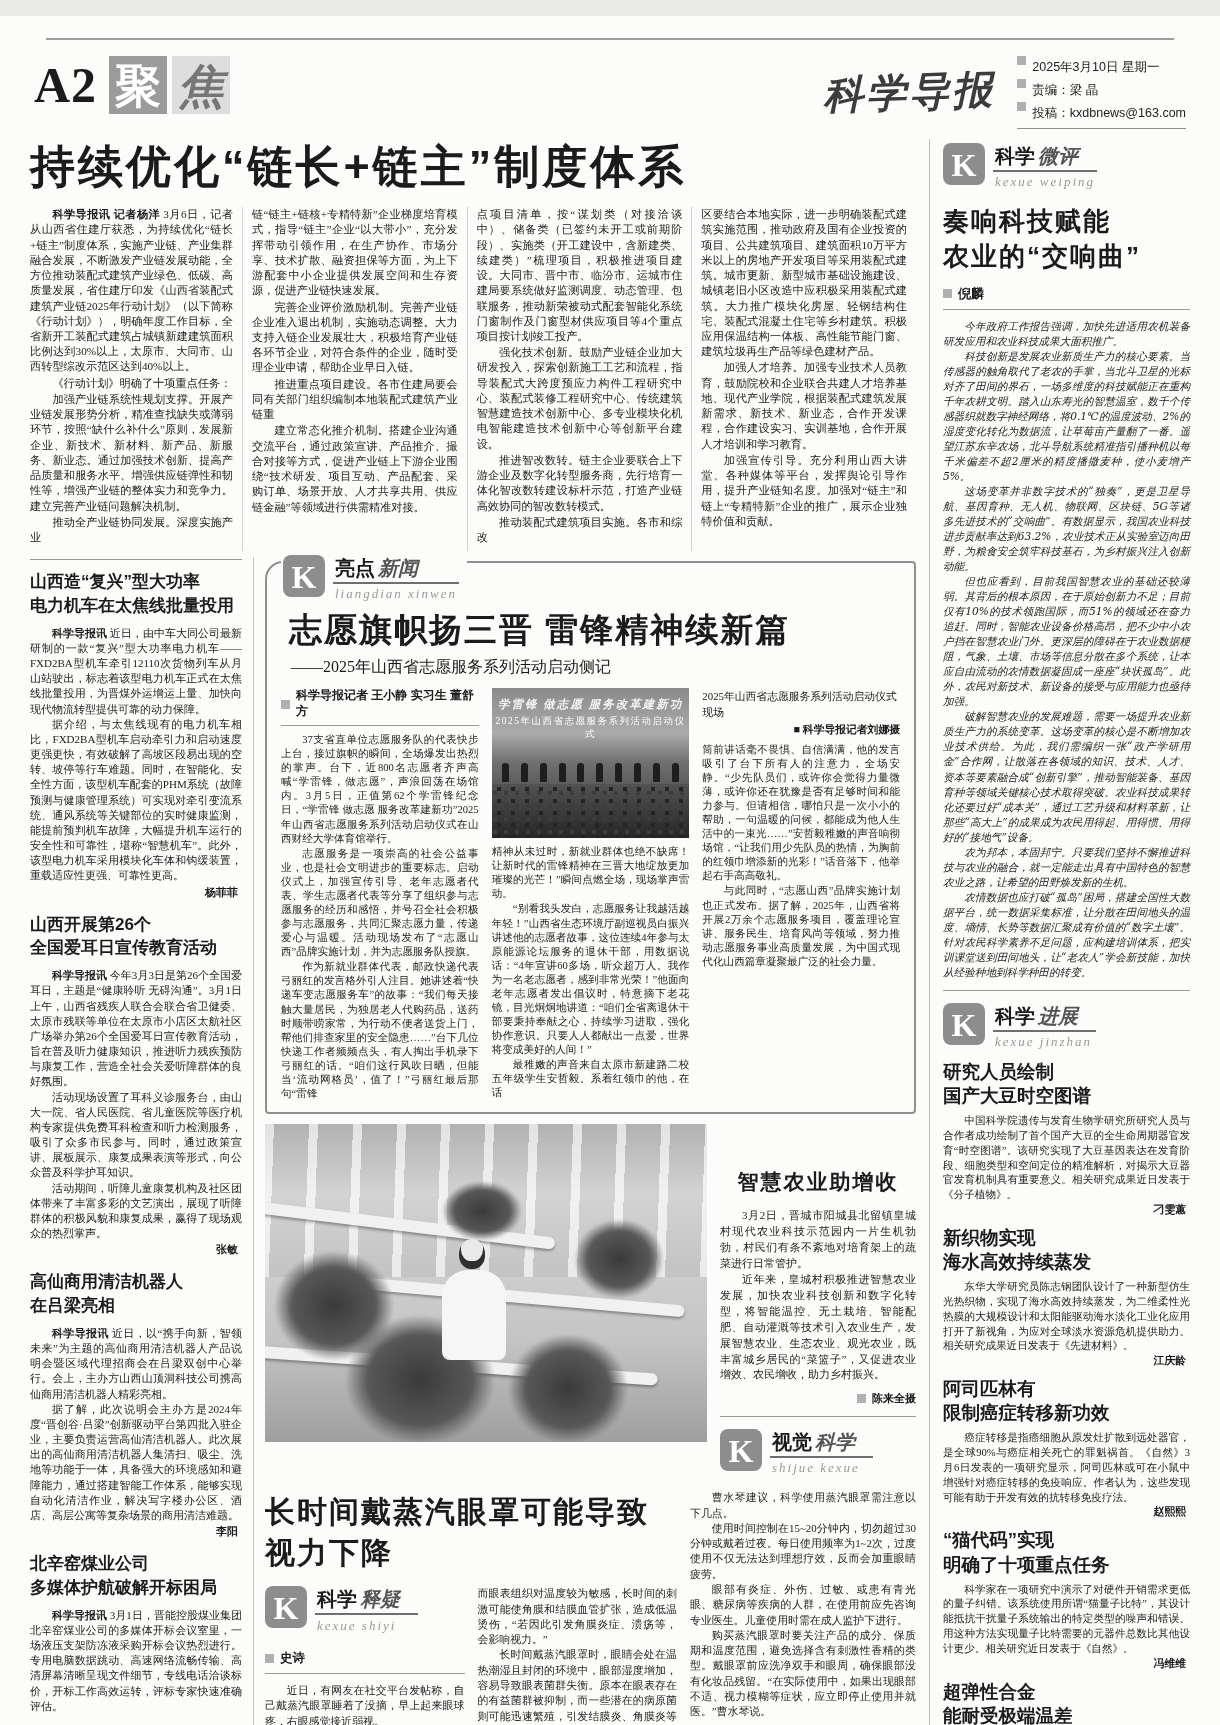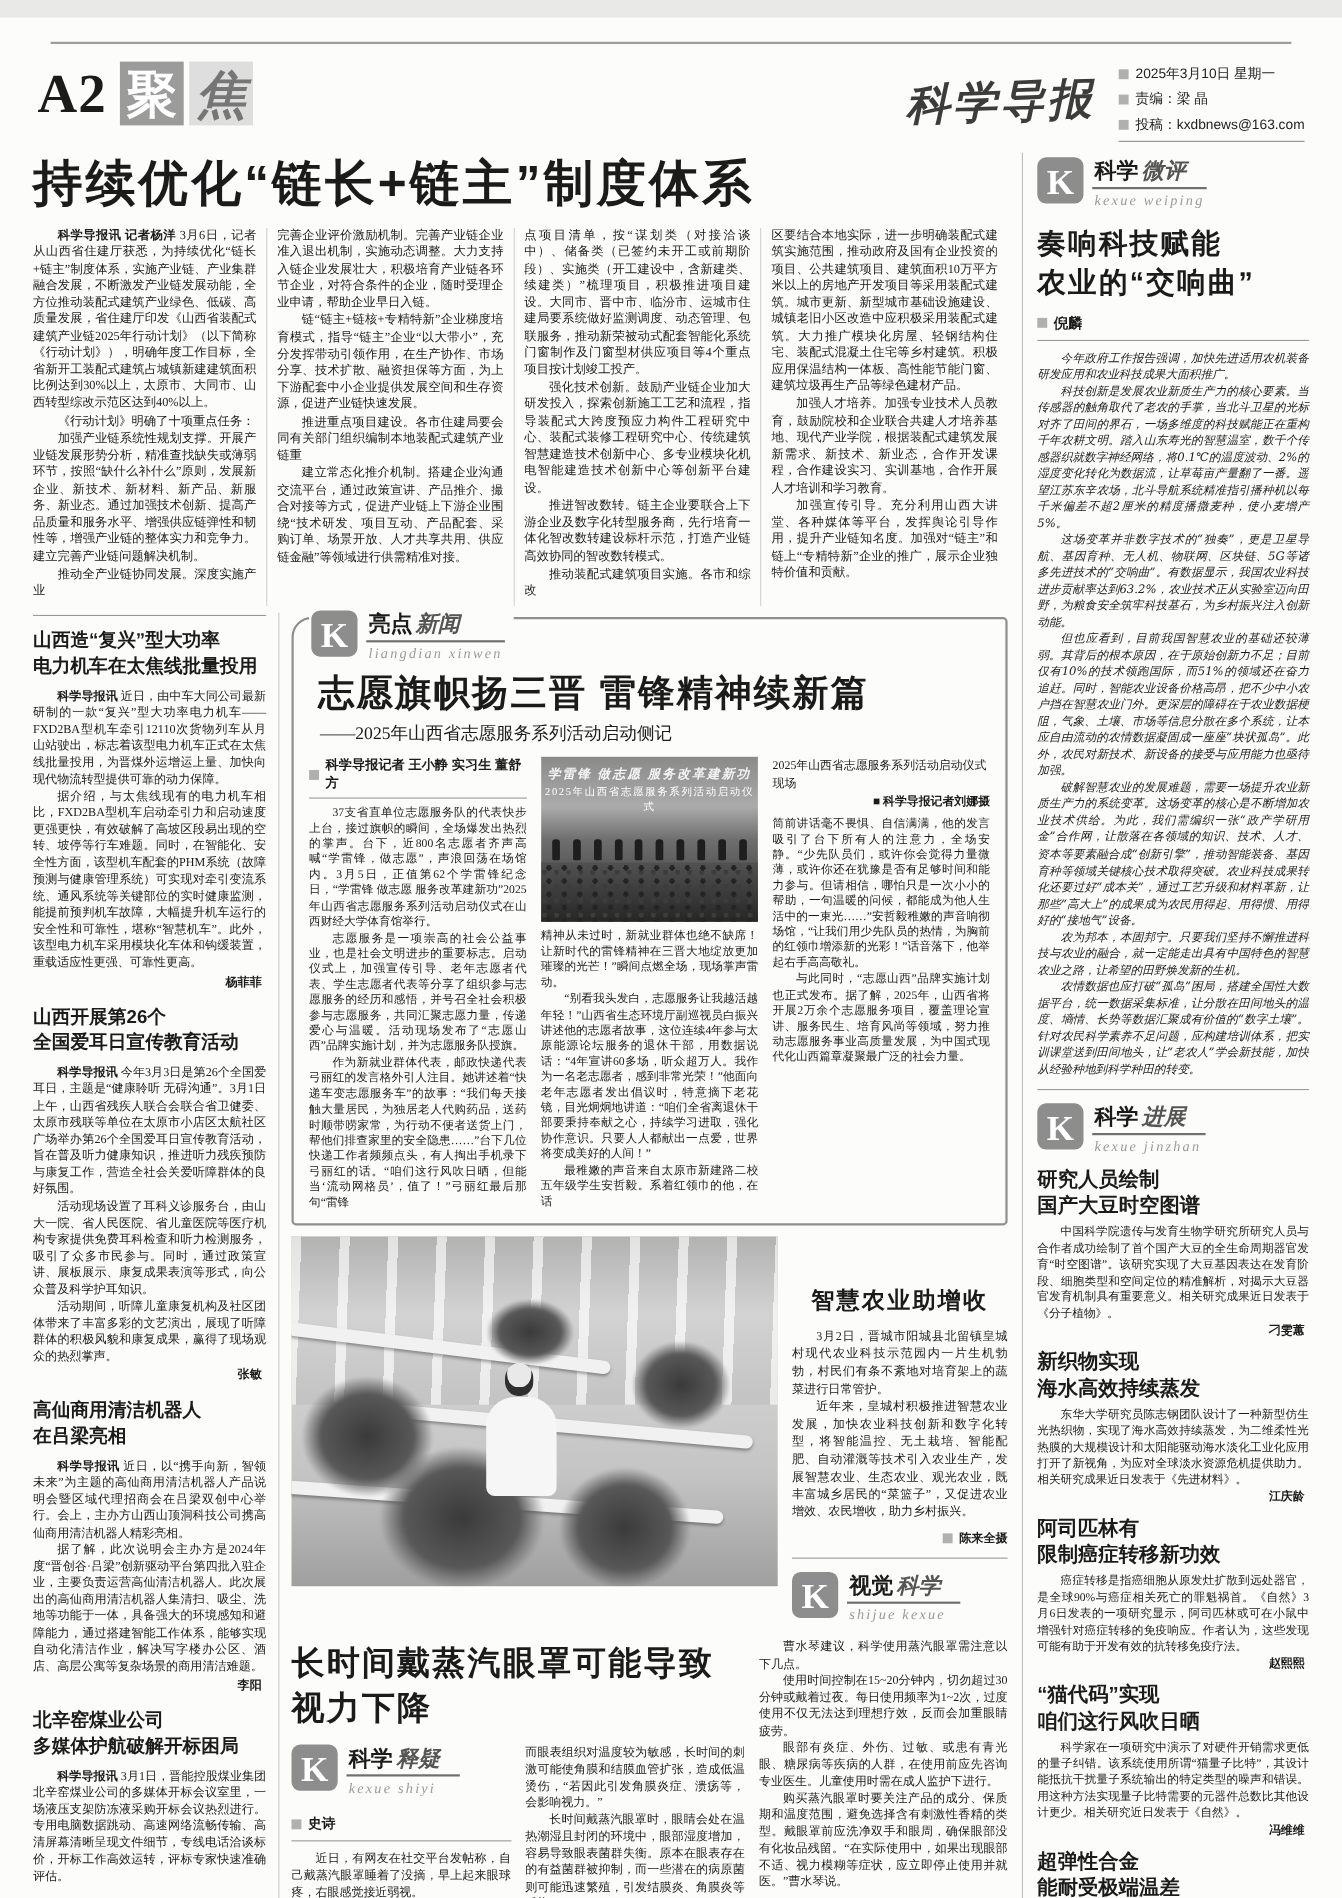--- a/index.html
+++ b/index.html
@@ -13,21 +13,21 @@
 .edition{font-size:50px;font-weight:bold;letter-spacing:1px;line-height:1}
 .focus{display:flex;gap:5px}
 .fchar{width:58px;height:58px;text-align:center;line-height:60px;font-size:46px;font-weight:bold;
   font-family:"Liberation Sans",sans-serif}
 .f1{background:#9b9b9b;color:#fff}
 .f2{background:#dedede;color:#767676;font-style:italic}
 .hright{display:flex;align-items:center;gap:16px}
 .masthead{font-size:40px;font-weight:bold;font-style:italic;color:#3c3c3c;transform:rotate(-2deg);
   letter-spacing:3px;padding-right:6px}
 .meta{font-family:"Liberation Sans",sans-serif;font-size:12.5px;color:#222;line-height:1.85}
-.meta .mrow{display:flex;align-items:center;gap:6px}
+.meta .mrow{display:flex;gap:6px}
 .meta .mrow:last-child{border-bottom:1px solid #8f8f8f;padding-bottom:3px}
 .sq{width:9px;height:9px;background:#b0b0b0;display:inline-block;flex:0 0 auto}
 
 .pbody{display:flex}
 .left-main{flex:0 0 886px;min-width:0}
 .vrule-main{width:1px;background:#bdbdbd;margin:0 13px}
 .right-rail{flex:1;min-width:0}
 p{text-align:justify}
 .txt p{text-indent:2em}
 .cont p:first-child{text-indent:0}
@@ -169,22 +169,22 @@
         <div class="cols4">
           <div class="mcol txt">
             <p><b class="lead">科学导报讯 记者杨洋 </b><span>3月6日，记者从山西省住建厅获悉，为持续优化“链长+链主”制度体系，实施产业链、产业集群融合发展，不断激发产业链发展动能，全方位推动装配式建筑产业绿色、低碳、高质量发展，省住建厅印发《山西省装配式建筑产业链2025年行动计划》（以下简称《行动计划》），明确年度工作目标，全省新开工装配式建筑占城镇新建建筑面积比例达到30%以上，太原市、大同市、山西转型综改示范区达到40%以上。</span></p>
             <div class="txt">
                 <p>《行动计划》明确了十项重点任务：</p>
                 <p>加强产业链系统性规划支撑。开展产业链发展形势分析，精准查找缺失或薄弱环节，按照“缺什么补什么”原则，发展新企业、新技术、新材料、新产品、新服务、新业态。通过加强技术创新、提高产品质量和服务水平、增强供应链弹性和韧性等，增强产业链的整体实力和竞争力。建立完善产业链问题解决机制。</p>
                 <p>推动全产业链协同发展。深度实施产业</p>
               </div>
           </div>
           <div class="mcol txt cont">
+              <p>链“链主+链核+专精特新”企业梯度培育模式，指导“链主”企业“以大带小”，充分发挥带动引领作用，在生产协作、市场分享、技术扩散、融资担保等方面，为上下游配套中小企业提供发展空间和生存资源，促进产业链快速发展。</p>
               <p>完善企业评价激励机制。完善产业链企业准入退出机制，实施动态调整。大力支持入链企业发展壮大，积极培育产业链各环节企业，对符合条件的企业，随时受理企业申请，帮助企业早日入链。</p>
-              <p>链“链主+链核+专精特新”企业梯度培育模式，指导“链主”企业“以大带小”，充分发挥带动引领作用，在生产协作、市场分享、技术扩散、融资担保等方面，为上下游配套中小企业提供发展空间和生存资源，促进产业链快速发展。</p>
               <p>推进重点项目建设。各市住建局要会同有关部门组织编制本地装配式建筑产业链重</p>
               <p>建立常态化推介机制。搭建企业沟通交流平台，通过政策宣讲、产品推介、撮合对接等方式，促进产业链上下游企业围绕“技术研发、项目互动、产品配套、采购订单、场景开放、人才共享共用、供应链金融”等领域进行供需精准对接。</p>
             </div>
           <div class="mcol txt cont">
               <p>点项目清单，按“谋划类（对接洽谈中）、储备类（已签约未开工或前期阶段）、实施类（开工建设中，含新建类、续建类）”梳理项目，积极推进项目建设。大同市、晋中市、临汾市、运城市住建局要系统做好监测调度、动态管理、包联服务，推动新荣被动式配套智能化系统门窗制作及门窗型材供应项目等4个重点项目按计划竣工投产。</p>
               <p>强化技术创新。鼓励产业链企业加大研发投入，探索创新施工工艺和流程，指导装配式大跨度预应力构件工程研究中心、装配式装修工程研究中心、传统建筑智慧建造技术创新中心、多专业模块化机电智能建造技术创新中心等创新平台建设。</p>
               <p>推进智改数转。链主企业要联合上下游企业及数字化转型服务商，先行培育一体化智改数转建设标杆示范，打造产业链高效协同的智改数转模式。</p>
               <p>推动装配式建筑项目实施。各市和综改</p>
             </div>
           <div class="mcol txt cont">
@@ -436,21 +436,21 @@
         <article>
           <h3>阿司匹林有
 限制癌症转移新功效</h3>
           <div class="txt">
               <p>癌症转移是指癌细胞从原发灶扩散到远处器官，是全球90%与癌症相关死亡的罪魁祸首。《自然》3月6日发表的一项研究显示，阿司匹林或可在小鼠中增强针对癌症转移的免疫响应。作者认为，这些发现可能有助于开发有效的抗转移免疫疗法。</p>
             </div>
           <div class="byline">赵熙熙</div>
         </article>
         <article>
           <h3>“猫代码”实现
-咱们这行风吹日晒</h3>
+明确了十项重点任务</h3>
           <div class="txt">
               <p>科学家在一项研究中演示了对硬件开销需求更低的量子纠错。该系统使用所谓“猫量子比特”，其设计能抵抗干扰量子系统输出的特定类型的噪声和错误。用这种方法实现量子比特需要的元器件总数比其他设计更少。相关研究近日发表于《自然》。</p>
             </div>
           <div class="byline">冯维维</div>
         </article>
         <article>
           <h3>超弹性合金
 能耐受极端温差</h3>
           <div class="txt">
               <p>由日本东北大学科学家领衔的国际团队研制出一种钛铝基超弹性合金。这种新材料不仅重量轻，强度出众，而且能在零下269摄氏度到127摄氏度这一很宽的温度范围内工作。相关论文发表于最新一期《自然》杂志。</p>

